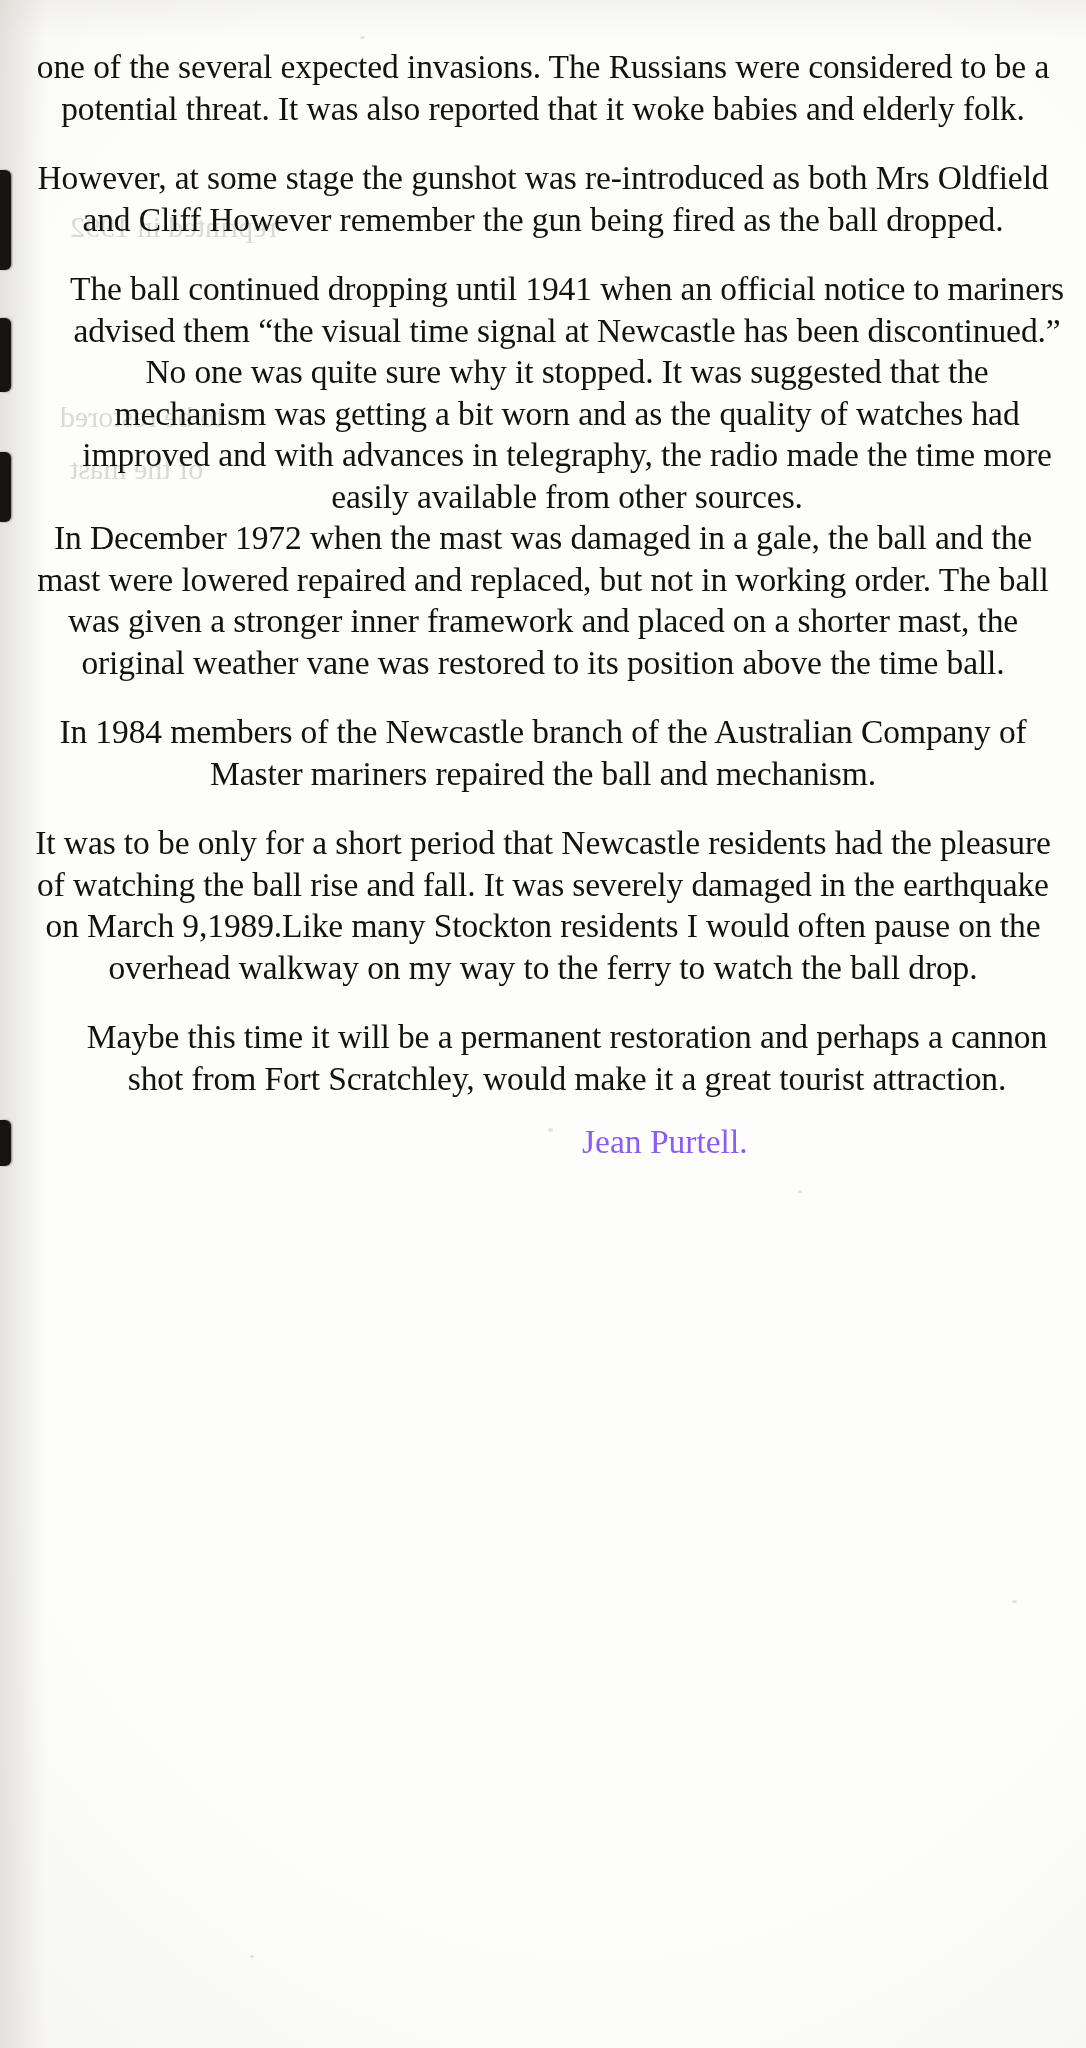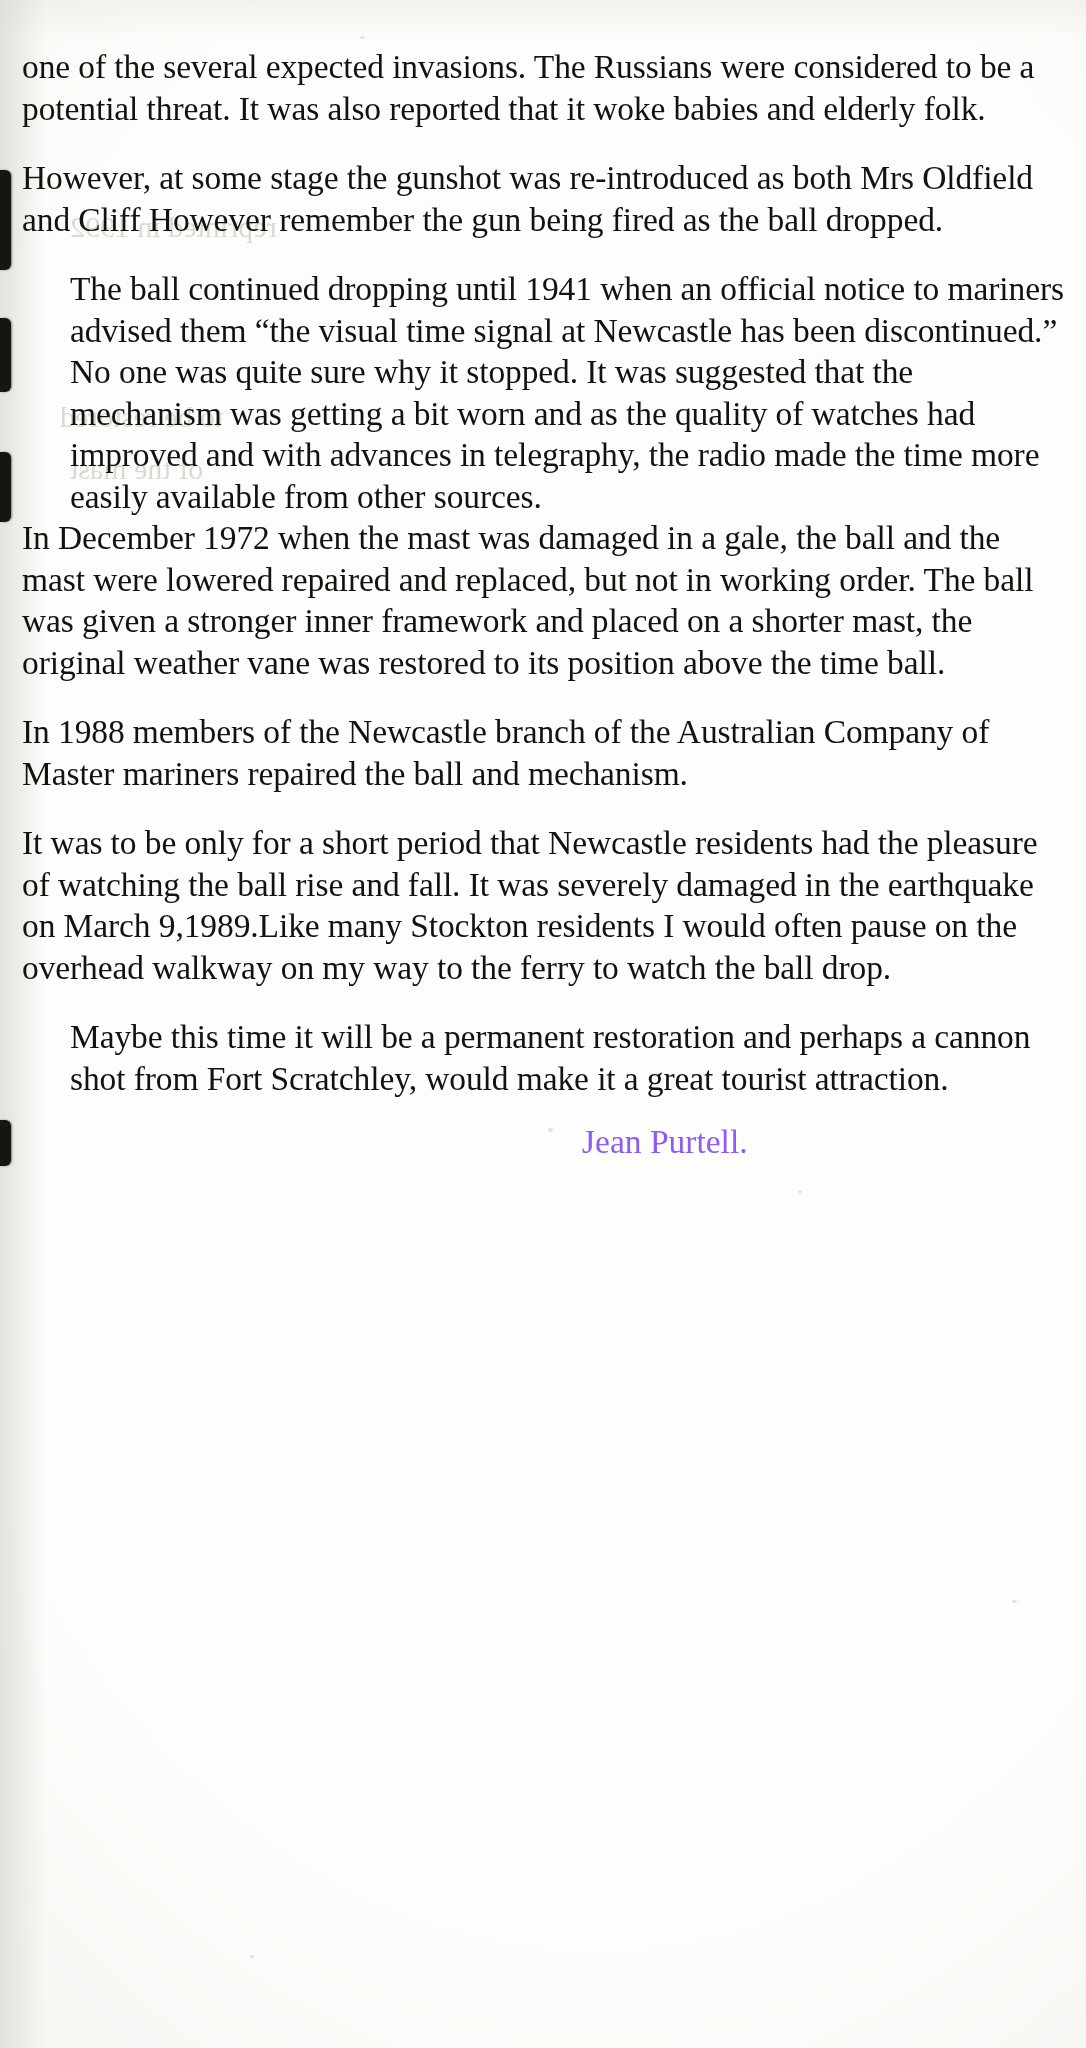--- a/index.html
+++ b/index.html
@@ -47,20 +47,21 @@
 
   p.para {
     margin: 0 0 28px 0;
     font-size: 33.5px;
     line-height: 41.5px;
     color: #14120e;
     letter-spacing: -0.1px;
     white-space: pre-line;
     text-rendering: optimizeLegibility;
     font-weight: 400;
+    text-align: center;
     -webkit-font-smoothing: none;
   }
 
   p.para.tight {
     margin-bottom: 0;
     margin-left: 48px;
   }
 
   .signature {
     margin: 22px 0 0 0;
@@ -120,21 +121,21 @@
 
     <p class="para">one of the several expected invasions. The Russians were considered to be a potential threat. It was also reported that it woke babies and elderly folk.</p>
 
     <p class="para">However, at some stage the gunshot was re-introduced as both Mrs Oldfield and Cliff However remember the gun being  fired as the ball dropped.</p>
 
     <p class="para tight">The ball continued dropping until 1941 when an official notice to mariners advised them “the visual time signal at Newcastle has been discontinued.” No one was quite sure why it stopped. It was suggested that the mechanism was getting a bit worn and as the quality of watches had improved and with advances in telegraphy, the radio made the time more easily available from other sources.</p>
 
 
     <p class="para">In December 1972 when the mast was damaged in a gale, the ball and the mast were lowered repaired and replaced, but not in working order. The ball was given a stronger inner framework and placed on a shorter mast, the original weather vane was restored to its position above the time ball.</p>
 
-    <p class="para">In 1988 members of the Newcastle branch of the Australian Company of Master mariners repaired the ball and mechanism.</p>
+    <p class="para">In 1984 members of the Newcastle branch of the Australian Company of Master mariners repaired the ball and mechanism.</p>
 
     <p class="para">It was to be only for a short period that Newcastle residents had the pleasure of watching the ball rise and fall. It was severely damaged in the earthquake on March 9,1989.Like many Stockton residents I would often pause on the overhead walkway on my way to the ferry to watch the ball drop.</p>
 
     <p class="para tight">Maybe this time it will be a permanent restoration and perhaps a cannon shot from Fort Scratchley, would make it a great tourist attraction.</p>
 
     <p class="signature">Jean Purtell.</p>
 
   </div>
 
 </div>

